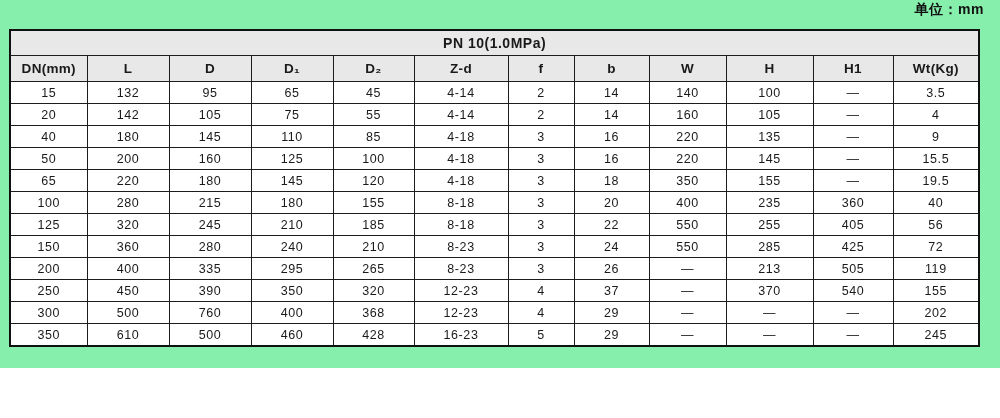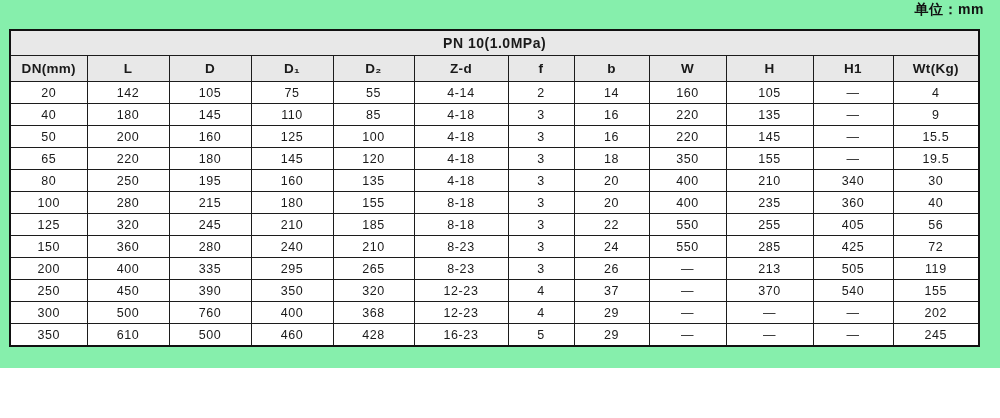--- a/index.html
+++ b/index.html
@@ -110,20 +110,34 @@
           <th data-name="column-header">f</th>
           <th data-name="column-header">b</th>
           <th data-name="column-header">W</th>
           <th data-name="column-header">H</th>
           <th data-name="column-header">H1</th>
           <th data-name="column-header">Wt(Kg)</th>
         </tr>
     </thead>
     <tbody data-name="table-body">
         <tr data-name="table-row">
+          <td data-name="table-cell">15</td>
+          <td data-name="table-cell">132</td>
+          <td data-name="table-cell">95</td>
+          <td data-name="table-cell">65</td>
+          <td data-name="table-cell">45</td>
+          <td data-name="table-cell">4-14</td>
+          <td data-name="table-cell">2</td>
+          <td data-name="table-cell">14</td>
+          <td data-name="table-cell">140</td>
+          <td data-name="table-cell">100</td>
+          <td data-name="table-cell">—</td>
+          <td data-name="table-cell">3.5</td>
+        </tr>
+        <tr data-name="table-row">
           <td data-name="table-cell">20</td>
           <td data-name="table-cell">142</td>
           <td data-name="table-cell">105</td>
           <td data-name="table-cell">75</td>
           <td data-name="table-cell">55</td>
           <td data-name="table-cell">4-14</td>
           <td data-name="table-cell">2</td>
           <td data-name="table-cell">14</td>
           <td data-name="table-cell">160</td>
           <td data-name="table-cell">105</td>
@@ -166,34 +180,20 @@
           <td data-name="table-cell">120</td>
           <td data-name="table-cell">4-18</td>
           <td data-name="table-cell">3</td>
           <td data-name="table-cell">18</td>
           <td data-name="table-cell">350</td>
           <td data-name="table-cell">155</td>
           <td data-name="table-cell">—</td>
           <td data-name="table-cell">19.5</td>
         </tr>
         <tr data-name="table-row">
-          <td data-name="table-cell">80</td>
-          <td data-name="table-cell">250</td>
-          <td data-name="table-cell">195</td>
-          <td data-name="table-cell">160</td>
-          <td data-name="table-cell">135</td>
-          <td data-name="table-cell">4-18</td>
-          <td data-name="table-cell">3</td>
-          <td data-name="table-cell">20</td>
-          <td data-name="table-cell">400</td>
-          <td data-name="table-cell">210</td>
-          <td data-name="table-cell">340</td>
-          <td data-name="table-cell">30</td>
-        </tr>
-        <tr data-name="table-row">
           <td data-name="table-cell">100</td>
           <td data-name="table-cell">280</td>
           <td data-name="table-cell">215</td>
           <td data-name="table-cell">180</td>
           <td data-name="table-cell">155</td>
           <td data-name="table-cell">8-18</td>
           <td data-name="table-cell">3</td>
           <td data-name="table-cell">20</td>
           <td data-name="table-cell">400</td>
           <td data-name="table-cell">235</td>

